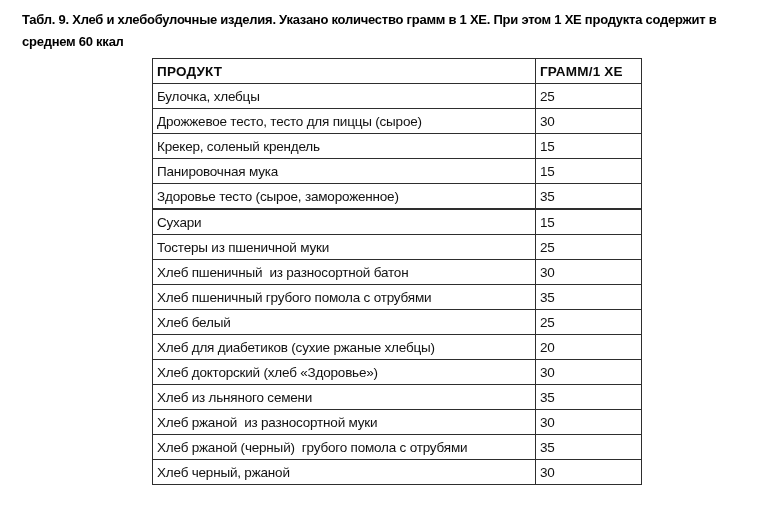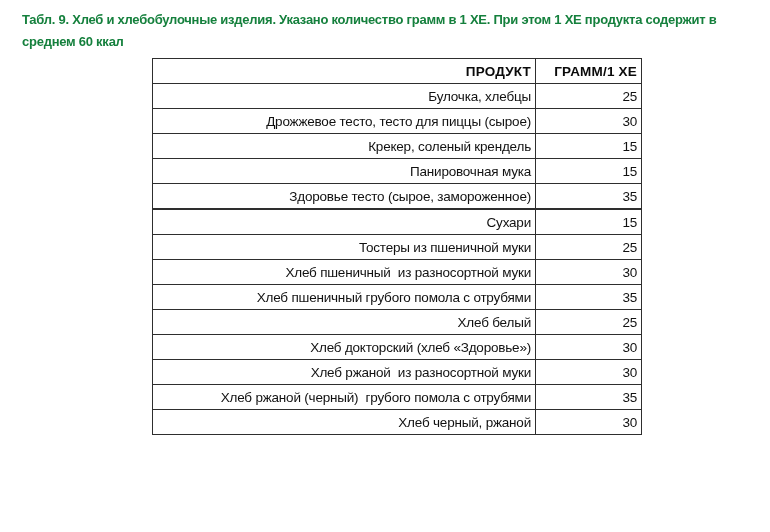--- a/index.html
+++ b/index.html
@@ -12,39 +12,39 @@
   .page {
     width: 770px; height: 532px;
     position: relative;
   }
   .page-title {
     margin: 9px 8px 0 22px;
     width: 740px;
     font-size: 13px;
     font-weight: bold;
     line-height: 21.5px;
-    color: #15803d;
+    color: #000000;
     letter-spacing: -0.25px;
     white-space: pre-wrap;
   }
   .tables-wrap {
     margin-left: 152px;
     margin-top: 6px;
     width: 489px;
   }
   table.data-table {
     border-collapse: collapse;
     width: 489px;
     table-layout: fixed;
   }
   table.data-table.second { }
   .data-table th, .data-table td {
     border: 1px solid #2e2e2e;
     height: 25px;
-    text-align: right;
+    text-align: left;
     vertical-align: middle;
     font-size: 13.5px;
     color: #111111;
     letter-spacing: -0.2px;
     white-space: pre-wrap;
     padding: 0 4px;
   }
   .data-table th {
     font-weight: bold;
     color: #0a0a0a;
@@ -105,34 +105,42 @@
       <tbody id="section2-body">
           <tr>
             <td>Сухари</td>
             <td>15</td>
           </tr>
           <tr>
             <td>Тостеры из пшеничной муки</td>
             <td>25</td>
           </tr>
           <tr>
-            <td>Хлеб пшеничный  из разносортной муки</td>
+            <td>Хлеб пшеничный  из разносортной батон</td>
             <td>30</td>
           </tr>
           <tr>
             <td>Хлеб пшеничный грубого помола с отрубями</td>
             <td>35</td>
           </tr>
           <tr>
             <td>Хлеб белый</td>
             <td>25</td>
           </tr>
           <tr>
+            <td>Хлеб для диабетиков (сухие ржаные хлебцы)</td>
+            <td>20</td>
+          </tr>
+          <tr>
             <td>Хлеб докторский (хлеб «Здоровье»)</td>
             <td>30</td>
+          </tr>
+          <tr>
+            <td>Хлеб из льняного семени</td>
+            <td>35</td>
           </tr>
           <tr>
             <td>Хлеб ржаной  из разносортной муки</td>
             <td>30</td>
           </tr>
           <tr>
             <td>Хлеб ржаной (черный)  грубого помола с отрубями</td>
             <td>35</td>
           </tr>
           <tr>

